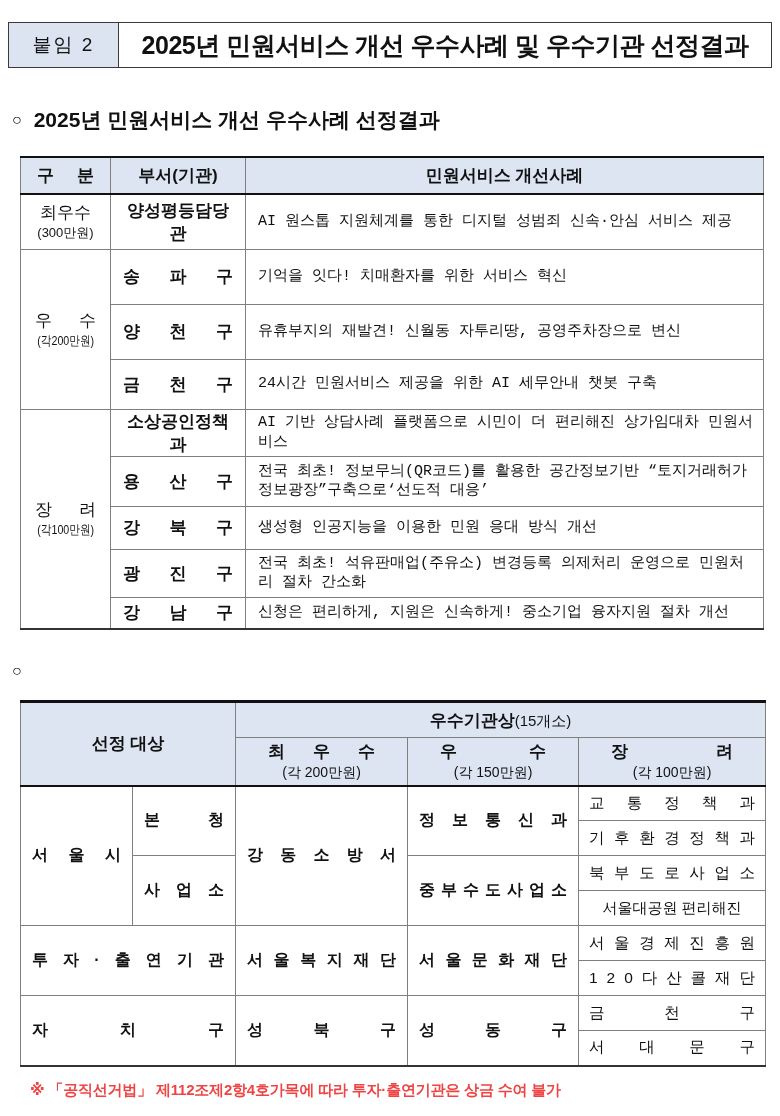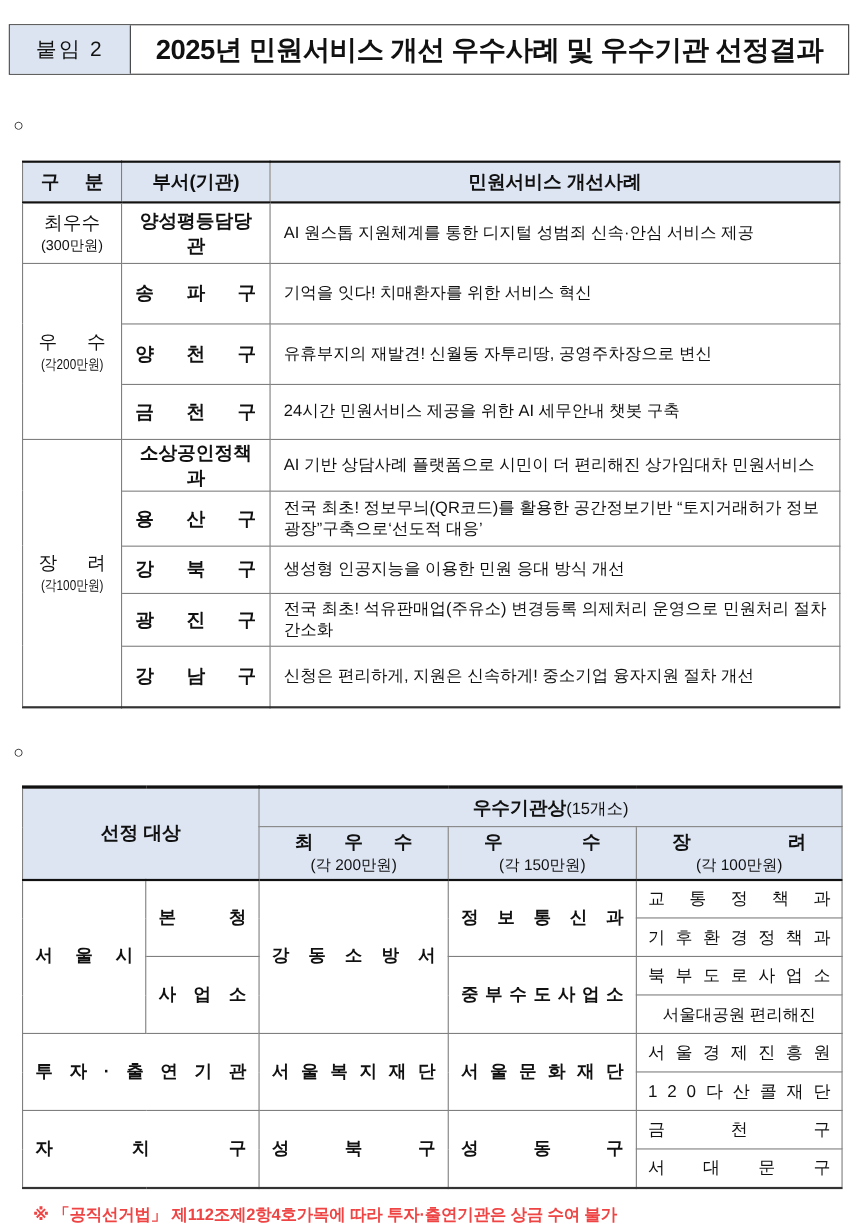--- a/index.html
+++ b/index.html
@@ -52,23 +52,23 @@
     border-bottom:2.5px solid #111;
   }
   .t1 thead th.gubun { padding:0 16px; }
   .t1 .grade { text-align:center; vertical-align:middle; padding:0 10px; }
   .t1 .grade .g-label { font-size:17px; font-weight:400; padding:0 4px; }
   .t1 .grade .g-label.ds2 { text-align:justify; text-align-last:justify; }
   .t1 .grade .g-prize { font-size:13px; font-weight:400; white-space:nowrap; }
   .t1 .grade .g-prize .sq { display:inline-block; transform:scaleX(0.82); transform-origin:center; }
   .t1 .dept { font-size:17px; font-weight:700; padding:0 12px; vertical-align:middle; }
   .t1 .dept.center { padding:0 16px; }
-  .t1 .case { font-size:15px; font-weight:400; padding:2px 6px 2px 12px; vertical-align:middle; line-height:1.3; }
+  .t1 .case { font-size:15px; font-weight:400; padding:2px 6px 2px 12px; vertical-align:middle; line-height:1.3;font-family:Liberation Mono, monospace; }
   .t1 tr.h55 { height:55px; } .t1 tr.h50 { height:50px; }
-  .t1 tr.h43 { height:43px; } .t1 tr.h48 { height:48px; } .t1 tr.h42 { height:56px; }
+  .t1 tr.h43 { height:43px; } .t1 tr.h48 { height:48px; } .t1 tr.h42 { height:32px; }
 
   
   .t2 {
     width:745px; margin:20px 0 0 20px;
     border-top:3px solid #111; border-bottom:2px solid #333;
   }
   .t2 thead th { background:#dde5f3; font-weight:700; }
   .t2 thead tr.hr1 { height:36px; }
   .t2 thead tr.hr2 { height:48px; }
   .t2 thead tr.hr2 th { border-bottom:2.5px solid #111; }
@@ -91,20 +91,21 @@
 </head>
 <body>
 
 <div class="titlebar">
   <div class="titlebar-label">붙임 2</div>
   <div class="titlebar-title">2025년 민원서비스 개선 우수사례 및 우수기관 선정결과</div>
 </div>
 
 <div class="section-heading">
   <span class="circle">○</span>
+  <span>2025년 민원서비스 개선 우수사례 선정결과</span>
 </div>
 
 <table class="t1">
   <colgroup>
       <col style="width:90px">
       <col style="width:135px">
       <col style="width:518px">
     </colgroup>
   <thead>
     <tr>

